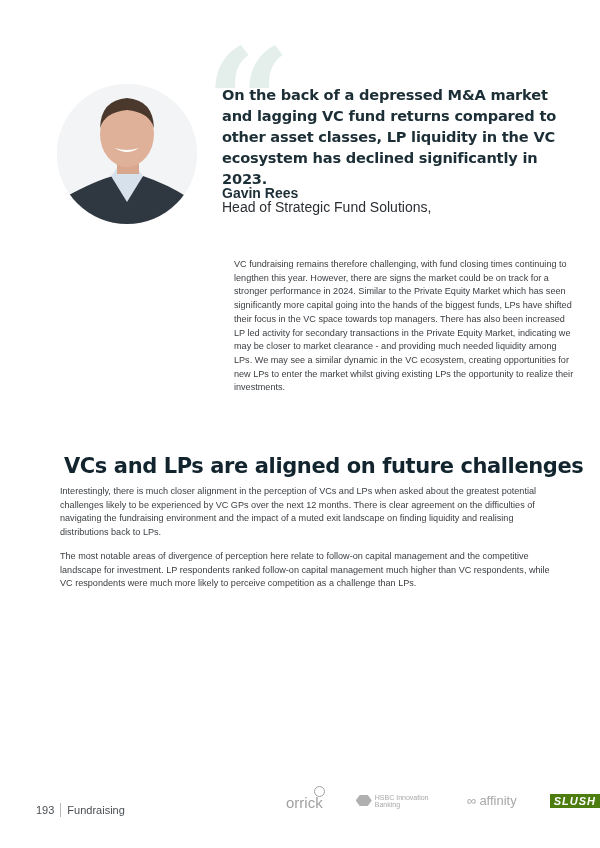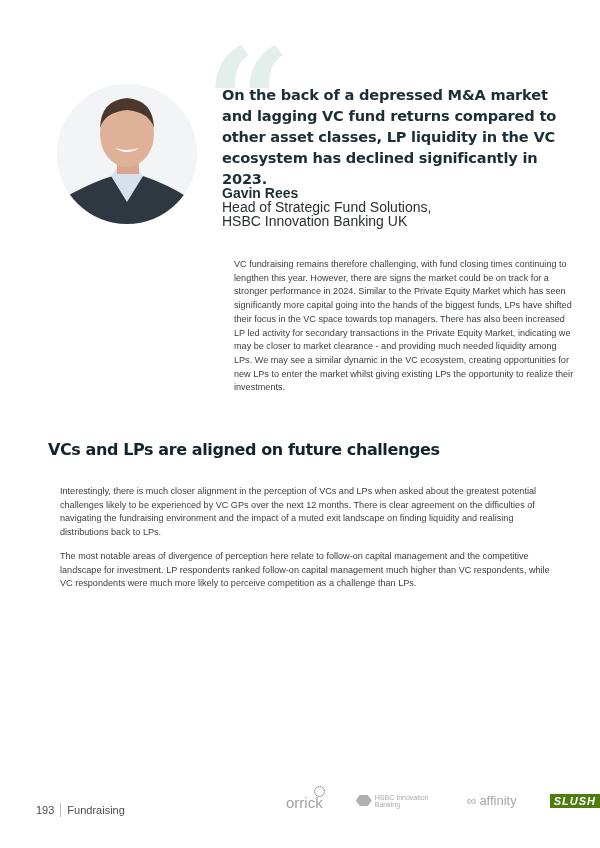--- a/index.html
+++ b/index.html
@@ -26,21 +26,21 @@
     font-size: 14.6px; line-height: 21px; color: #1c2e36;
     z-index: 1; letter-spacing: -0.2px;
   }
   .attrib { position: absolute; left: 222px; top: 186px; font-size: 14px; line-height: 14px; color: #2b2f33; }
   .attrib .name { font-weight: bold; color: #1c2e36; }
   .body-text { font-size: 9.1px; line-height: 13.7px; color: #3a3e42; margin: 12px; }
   .quote-body { position: absolute; left: 222px; top: 246px; width: 340px; }
   .section-title {
     position: absolute; left: 48px; top: 436px;
     font-family: "DejaVu Sans", sans-serif; font-weight: bold;
-    font-size: 16px; line-height: 28px; color: #12242d; letter-spacing: -0.4px; margin: 0;
+    font-size: 21px; line-height: 28px; color: #12242d; letter-spacing: -0.4px; margin: 16px;
   }
   .para1 { position: absolute; left: 48px; top: 473px; width: 490px; }
   .para2 { position: absolute; left: 48px; top: 538px; width: 490px; }
   .footer { position: absolute; left: 36px; top: 772px; font-size: 11px; color: #4a4e52; display: flex; align-items: center; margin-top: 31px; }
   .footer .sep { width: 1px; height: 14px; background: #bbb; margin: 0 6px; }
   .logos { position: absolute; top: 790px; left: 286px; display: flex; align-items: center; gap: 33px; color: #a8a8a8; }
   .logo-orrick { position: relative; font-size: 15px; font-family: "Liberation Sans", sans-serif; color: #a0a0a0; padding-top: 4px; }
   .logo-orrick .ring { position: absolute; right: -2px; top: -4px; width: 9px; height: 9px; border: 1.5px solid #a0a0a0; border-radius: 50%; }
   .logo-hsbc { display: flex; align-items: center; gap: 3px; font-size: 7px; }
   .hex { width: 22px; height: 11px; background: #b0b0b0; clip-path: polygon(0 50%, 25% 0, 75% 0, 100% 50%, 75% 100%, 25% 100%); }
@@ -62,21 +62,20 @@
   </svg>
 </div>
 
 <div class="quote-mark">“</div>
 
 <div class="pull-quote">On the back of a depressed M&amp;A market and lagging VC fund returns compared to other asset classes, LP liquidity in the VC ecosystem has declined significantly in 2023.</div>
 
 <div class="attrib">
   <div class="name">Gavin Rees</div>
   <div>Head of Strategic Fund Solutions,</div>
-  <div>HSBC Innovation Banking UK</div>
 </div>
 
 <p class="body-text quote-body">VC fundraising remains therefore challenging, with fund closing times continuing to lengthen this year. However, there are signs the market could be on track for a stronger performance in 2024. Similar to the Private Equity Market which has seen significantly more capital going into the hands of the biggest funds, LPs have shifted their focus in the VC space towards top managers. There has also been increased LP led activity for secondary transactions in the Private Equity Market, indicating we may be closer to market clearance - and providing much needed liquidity among LPs. We may see a similar dynamic in the VC ecosystem, creating opportunities for new LPs to enter the market whilst giving existing LPs the opportunity to realize their investments.</p>
 
 <h2 class="section-title">VCs and LPs are aligned on future challenges</h2>
 
 <p class="body-text para1">Interestingly, there is much closer alignment in the perception of VCs and LPs when asked about the greatest potential challenges likely to be experienced by VC GPs over the next 12 months. There is clear agreement on the difficulties of navigating the fundraising environment and the impact of a muted exit landscape on finding liquidity and realising distributions back to LPs.</p>
 <p class="body-text para2">The most notable areas of divergence of perception here relate to follow-on capital management and the competitive landscape for investment. LP respondents ranked follow-on capital management much higher than VC respondents, while VC respondents were much more likely to perceive competition as a challenge than LPs.</p>
 
 <div class="footer">

